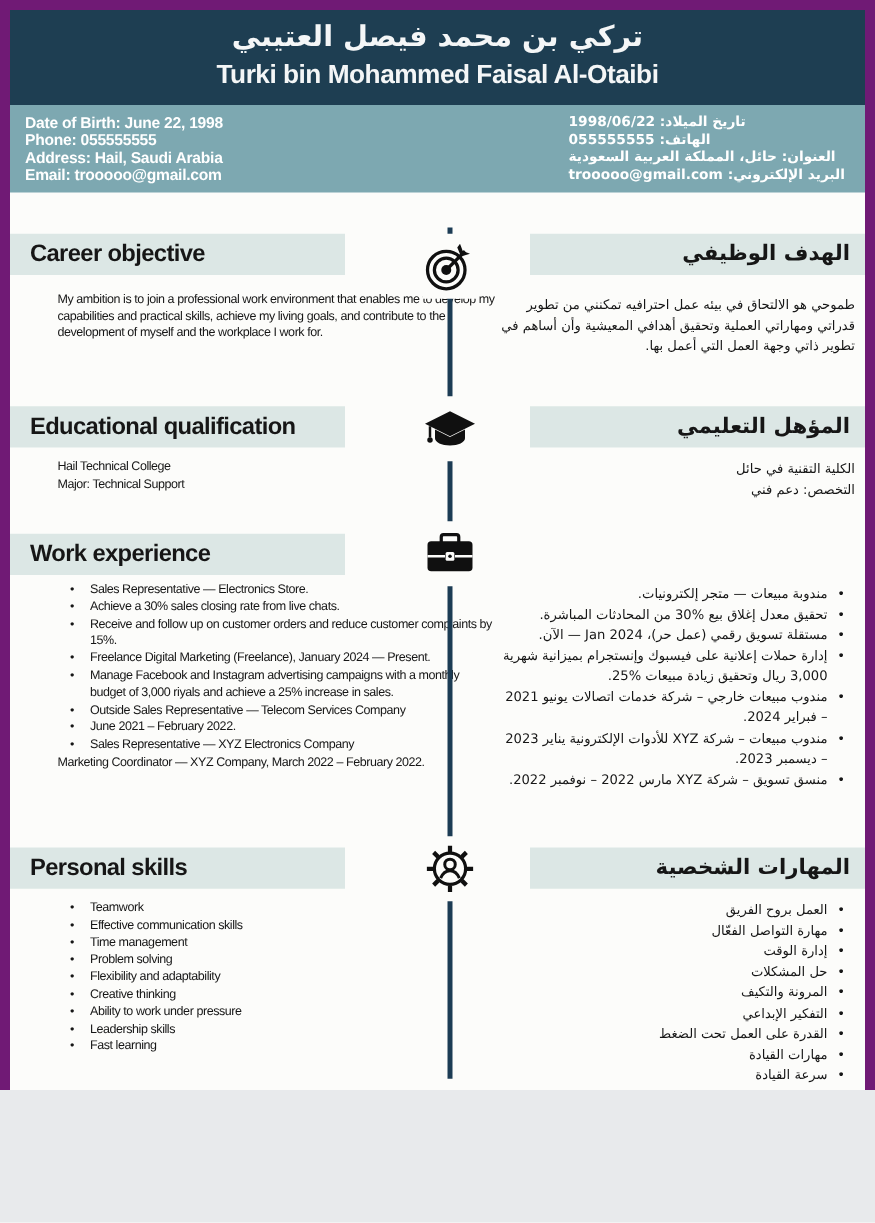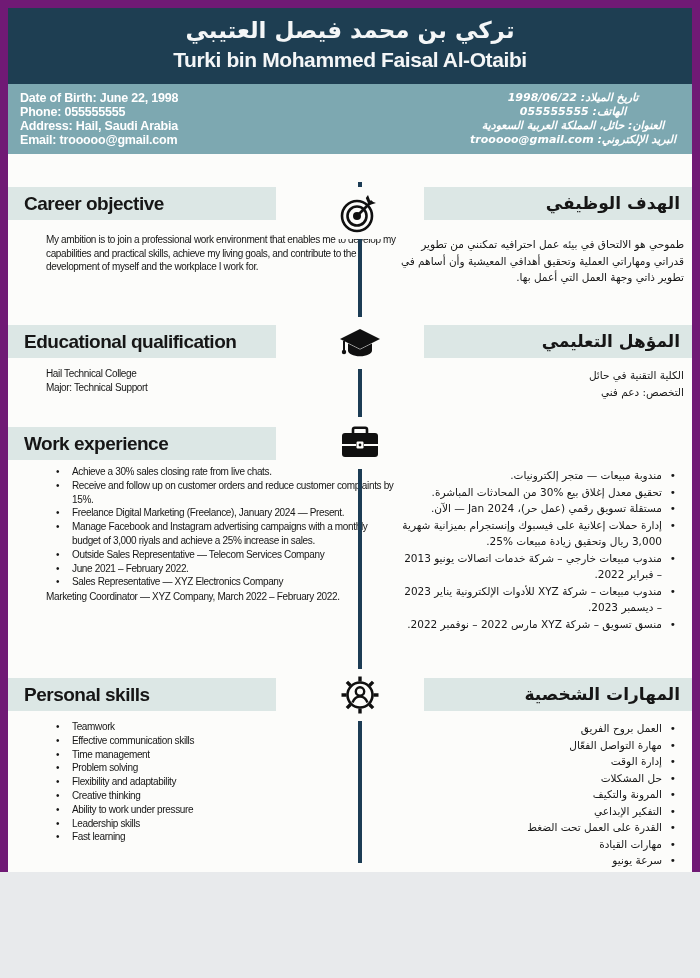--- a/index.html
+++ b/index.html
@@ -7,21 +7,21 @@
   .page{position:relative;width:684px;height:962px;background:#fcfcfa;overflow:hidden;}
 
   
   .hdr{position:absolute;top:0;left:0;right:0;height:76px;background:#1e3e52;color:#f4f6f7;text-align:center;}
   .hdr .name-ar{font-family:"DejaVu Sans",sans-serif;direction:rtl;font-weight:700;font-size:23px;line-height:30px;margin-top:7px;}
   .hdr .name-en{font-weight:700;font-size:21px;letter-spacing:-0.4px;line-height:30px;}
 
   
   .band{position:absolute;top:76px;left:0;right:0;height:70px;background:#7da8b1;color:#fff;display:flex;justify-content:space-between;box-sizing:border-box;padding:7px 16px 0 12px;}
   .band .c-en{font-weight:700;font-size:12.5px;letter-spacing:-0.2px;line-height:16.5px;}
-  .band .c-ar{font-family:"DejaVu Sans",sans-serif;direction:rtl;text-align:center;font-weight:700;font-size:11px;line-height:16.5px;font-style:italic;}
+  .band .c-ar{font-family:"DejaVu Sans",sans-serif;direction:rtl;text-align:left;font-weight:700;font-size:11px;line-height:16.5px;}
 
   
   .body{position:absolute;top:146px;left:0;right:0;bottom:0;}
   .tl-line{position:absolute;left:350px;top:28px;height:760px;width:4px;background:#1c3c54;z-index:1;}
   .tl-icon{position:absolute;left:330px;width:44px;background:#fcfcfa;padding:4px 0;z-index:2;line-height:0;}
   .tl-icon svg{display:block;}
 
   .sec-title{position:absolute;height:33px;line-height:33px;background:#dce7e5;color:#161616;font-weight:700;z-index:0;}
   .sec-title.en{left:0;width:268px;font-size:19px;letter-spacing:-0.5px;padding-left:16px;box-sizing:border-box;}
   .sec-title.ar{left:416px;width:268px;font-family:"DejaVu Sans",sans-serif;direction:rtl;font-size:17px;padding-right:12px;box-sizing:border-box;}
@@ -139,37 +139,38 @@
       <div class="col ar" style="top:213px">
 
       <div class="line">الكلية التقنية في حائل</div>
           <div class="line">التخصص: دعم فني</div>
         </div>
 
       <div class="sec-title en" style="top:273px">Work experience</div>
       <div class="col en" style="top:311px">
         <div>
 
+        <div class="b-item">Sales Representative — Electronics Store.</div>
             <div class="b-item">Achieve a 30% sales closing rate from live chats.</div>
             <div class="b-item">Receive and follow up on customer orders and reduce customer complaints by 15%.</div>
             <div class="b-item">Freelance Digital Marketing (Freelance), January 2024 — Present.</div>
             <div class="b-item">Manage Facebook and Instagram advertising campaigns with a monthly budget of 3,000 riyals and achieve a 25% increase in sales.</div>
             <div class="b-item">Outside Sales Representative — Telecom Services Company</div>
             <div class="b-item">June 2021 – February 2022.</div>
             <div class="b-item">Sales Representative — XYZ Electronics Company</div>
           </div>
         <p class="exp-footer">Marketing Coordinator — XYZ Company, March 2022 – February 2022.</p>
       </div>
       <div class="col ar" style="top:313px">
 
       <div class="b-item">مندوبة مبيعات — متجر إلكترونيات.</div>
           <div class="b-item">تحقيق معدل إغلاق بيع %30 من المحادثات المباشرة.</div>
           <div class="b-item">مستقلة تسويق رقمي (عمل حر)، Jan 2024 — الآن.</div>
           <div class="b-item">إدارة حملات إعلانية على فيسبوك وإنستجرام بميزانية شهرية 3,000 ريال وتحقيق زيادة مبيعات %25.</div>
-          <div class="b-item">مندوب مبيعات خارجي – شركة خدمات اتصالات يونيو 2013 – فبراير 2022.</div>
+          <div class="b-item">مندوب مبيعات خارجي – شركة خدمات اتصالات يونيو 2021 – فبراير 2024.</div>
           <div class="b-item">مندوب مبيعات – شركة XYZ للأدوات الإلكترونية يناير 2023 – ديسمبر 2023.</div>
           <div class="b-item">منسق تسويق – شركة XYZ مارس 2022 – نوفمبر 2022.</div>
         </div>
 
       <div class="sec-title en" style="top:524px">Personal skills</div>
       <div class="sec-title ar" style="top:524px">المهارات الشخصية</div>
       <div class="col en" style="top:566px">
 
       <div class="b-item">Teamwork</div>
           <div class="b-item">Effective communication skills</div>
@@ -184,21 +185,21 @@
       <div class="col ar" style="top:566px">
 
       <div class="b-item">العمل بروح الفريق</div>
           <div class="b-item">مهارة التواصل الفعّال</div>
           <div class="b-item">إدارة الوقت</div>
           <div class="b-item">حل المشكلات</div>
           <div class="b-item">المرونة والتكيف</div>
           <div class="b-item">التفكير الإبداعي</div>
           <div class="b-item">القدرة على العمل تحت الضغط</div>
           <div class="b-item">مهارات القيادة</div>
-          <div class="b-item">سرعة يونيو</div>
+          <div class="b-item">سرعة القيادة</div>
         </div>
 
       <div class="sec-title en" style="top:719px">Languages</div>
       <div class="sec-title ar" style="top:719px">اللغات</div>
       <div class="col en" style="top:760px">
 
       <div class="b-item">Arabic.</div>
           <div class="b-item">English.</div>
         </div>
       <div class="col ar" style="top:760px">

